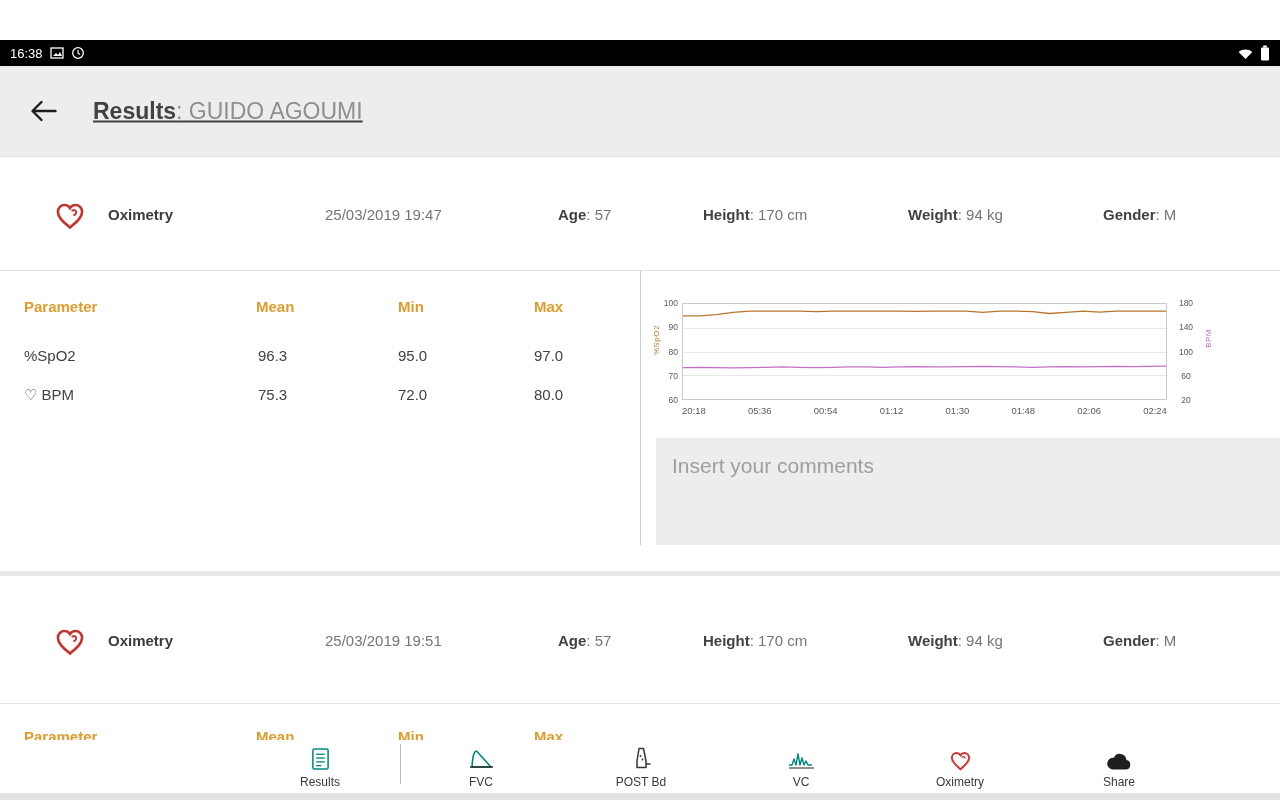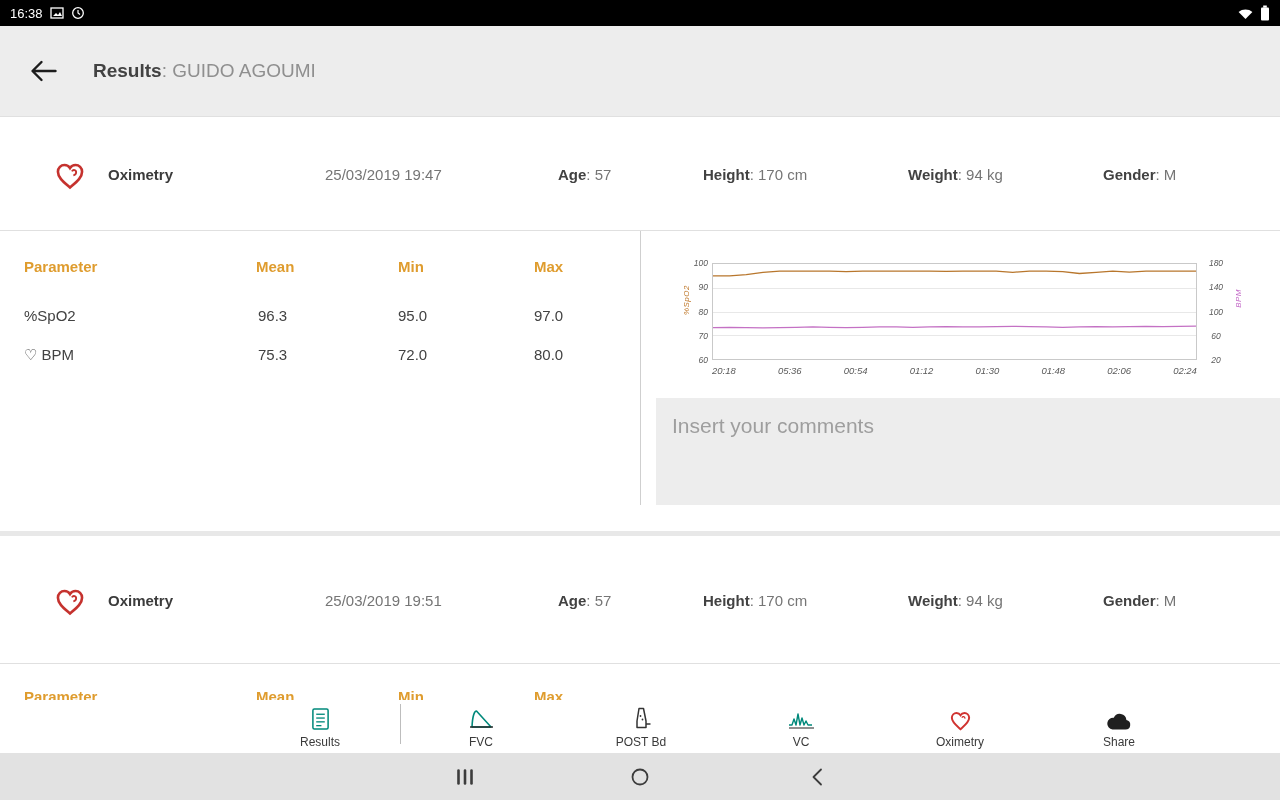--- a/index.html
+++ b/index.html
@@ -2,39 +2,39 @@
 <html><head>
 <meta charset="utf-8">
 <style>
   * { margin:0; padding:0; box-sizing:border-box; }
   html,body { width:1280px; height:800px; }
   body {
     font-family:"Liberation Sans", sans-serif;
     background:#ffffff; position:relative; overflow:hidden;
     color:#424242;
   }
-  .screen { position:absolute; inset:0; }
+  .screen { position:absolute; inset:0;margin-top:40px; }
 
   
   .status-bar {
     position:absolute; top:0; left:0; right:0; height:26px;
     background:#000; color:#fff; display:flex; align-items:center;
     padding:0 10px; font-size:13px; gap:7px;
   }
   .sb-right { margin-left:auto; display:flex; align-items:center; gap:6px; }
   .sb-ic { display:flex; align-items:center; }
 
   
   .header {
     position:absolute; top:26px; left:0; right:0; height:91px;
     background:#ededed; border-bottom:1px solid #e0e0e0;
     box-shadow:0 1px 3px rgba(0,0,0,0.10);
   }
   .back-btn { position:absolute; left:30px; top:50%; transform:translateY(-50%); cursor:pointer; display:flex; }
-  .page-title { position:absolute; left:93px; top:50%; transform:translateY(-50%); font-size:19px; white-space:nowrap; }
+  .page-title { position:absolute; left:93px; top:50%; transform:translateY(-50%); font-size:23px; white-space:nowrap;text-decoration:underline; }
   .page-title .tb { font-weight:bold; color:#424242; }
   .page-title .tr { color:#8f8f8f; }
 
   
   .card { position:absolute; left:0; right:0; background:#fff; border-bottom:1px solid #e0e0e0; }
   .card1 { top:117px; height:114px; }
   .card2 { top:537px; height:127px; }
   .c-el { position:absolute; top:50%; transform:translateY(-50%); white-space:nowrap; font-size:15px; }
   .c-heart { left:52px; display:flex; }
   .c-type { left:108px; font-weight:bold; color:#3b3b3b; }
@@ -47,21 +47,21 @@
   .results-table {
     position:absolute; left:0; top:231px; width:641px; height:274px;
     border-right:1px solid #cfcfcf; background:#fff;
   }
   .results-table .th {
     position:absolute; top:27px; font-size:15px; font-weight:bold; color:#df9c2e; white-space:nowrap;
   }
   .results-table .td { position:absolute; font-size:15px; color:#424242; white-space:nowrap; }
 
   
-  .chart { position:absolute; left:656px; top:255px; width:600px; height:124px;font-style:italic; }
+  .chart { position:absolute; left:626px; top:255px; width:600px; height:124px; }
   .plot {
     position:absolute; left:56px; top:8px; width:485px; height:97px;
     border:1px solid #c9c9c9; background:#fff;
   }
   .plot svg { position:absolute; inset:0; width:100%; height:100%; }
   .grid { position:absolute; left:0; right:0; height:1px; background:#e8e8e8; }
   .ytick { position:absolute; font-size:8.5px; color:#5a5a5a; height:10px; line-height:10px; }
   .ytick.l { left:24px; width:28px; text-align:right; }
   .ytick.r { left:546px; width:28px; text-align:center; }
   .yaxis-label {

